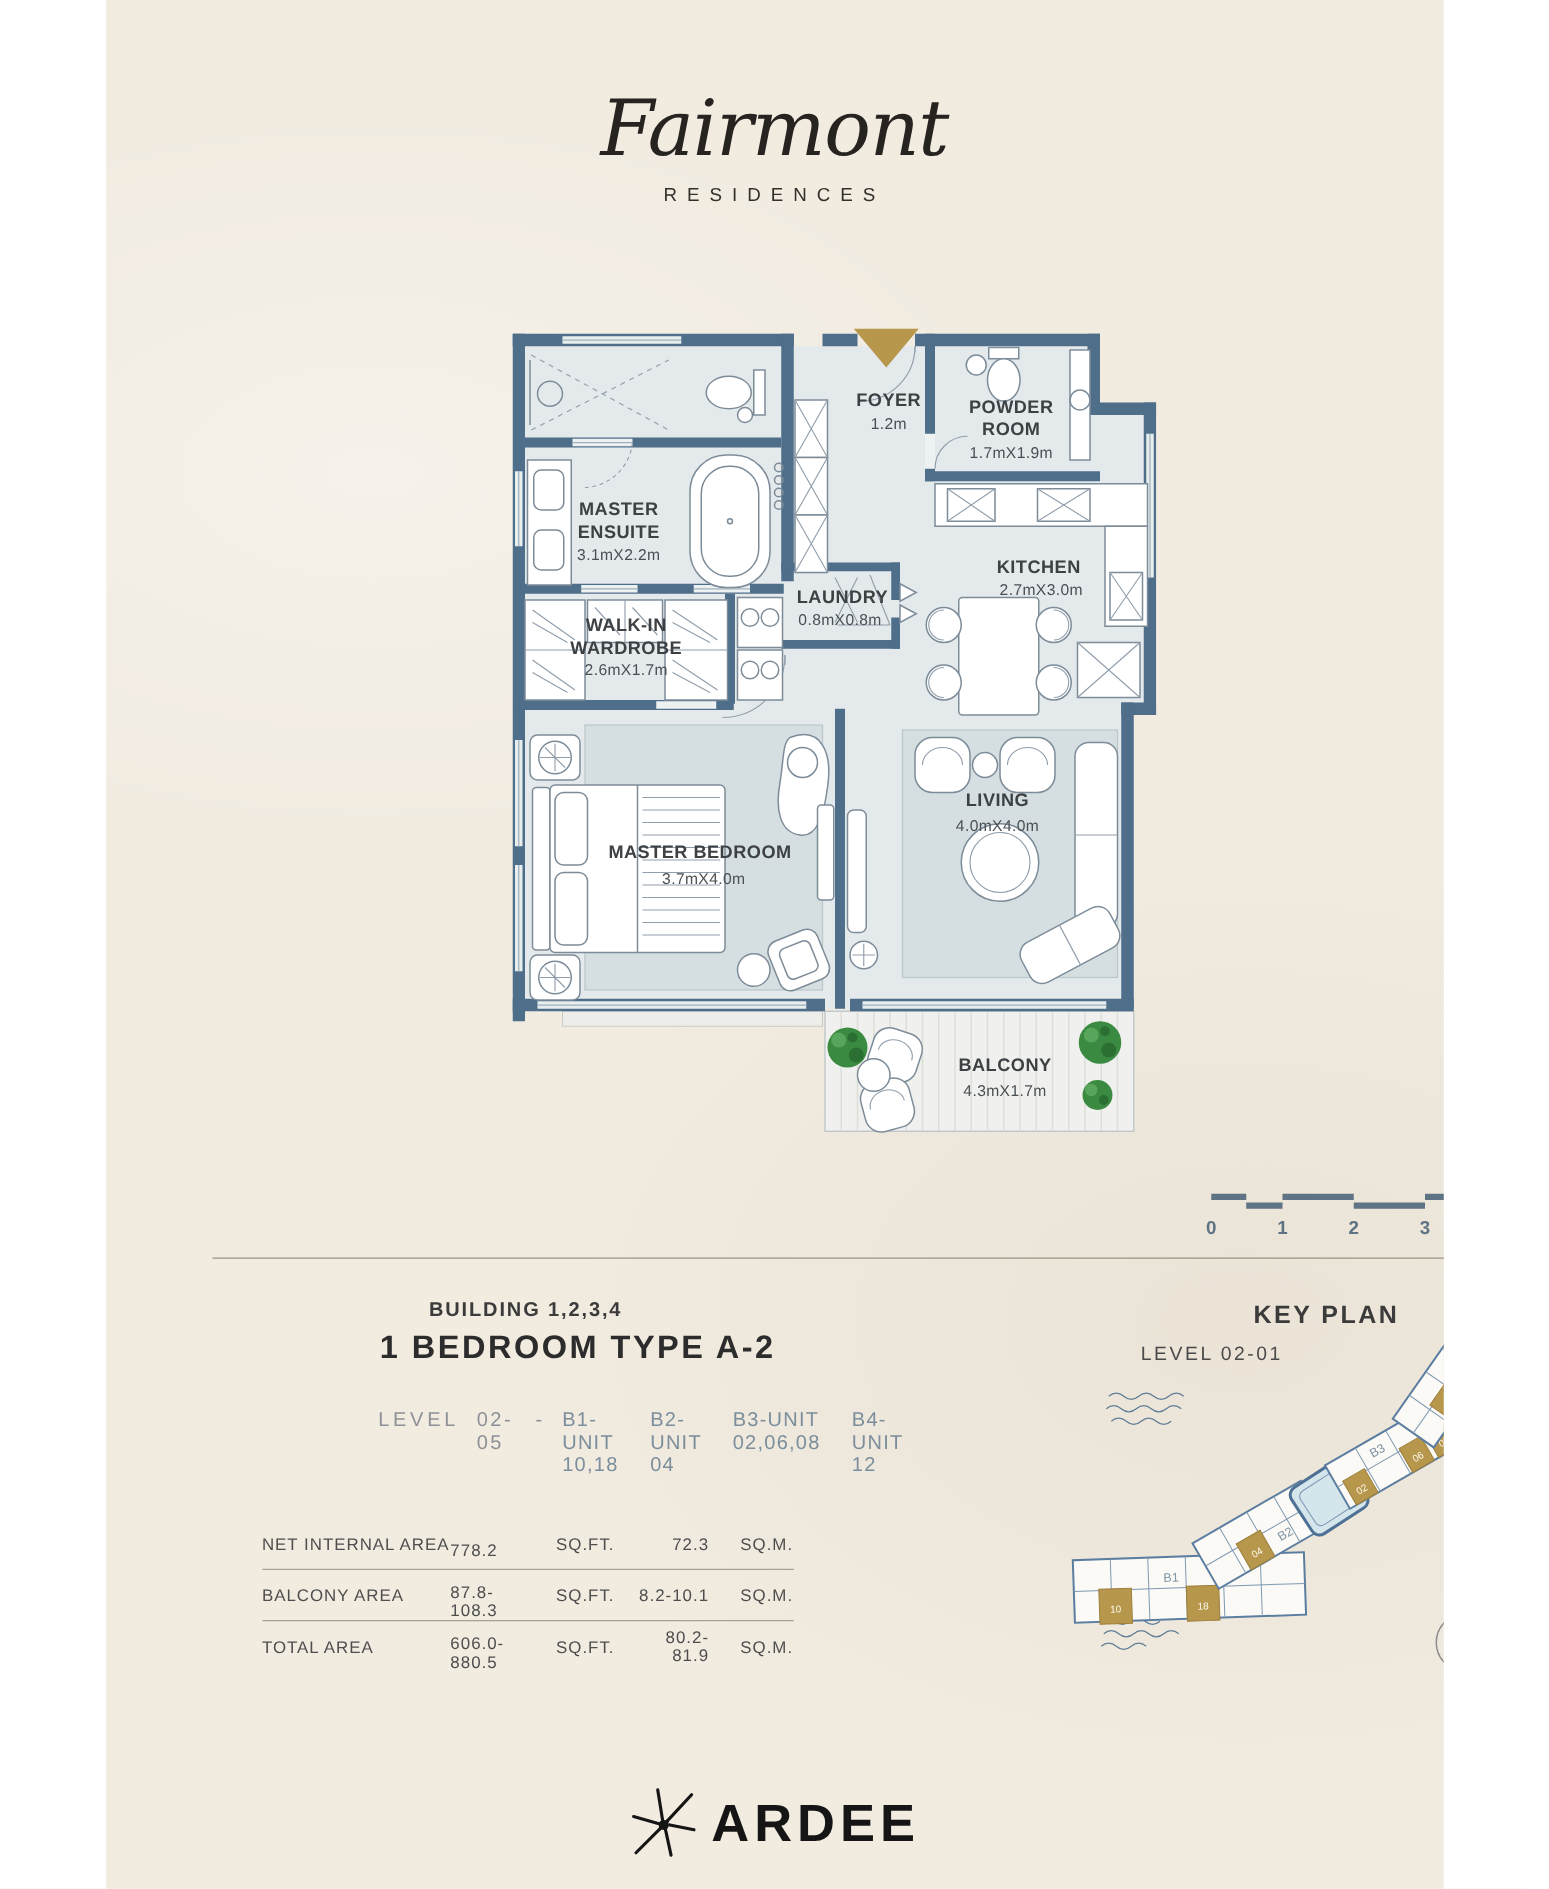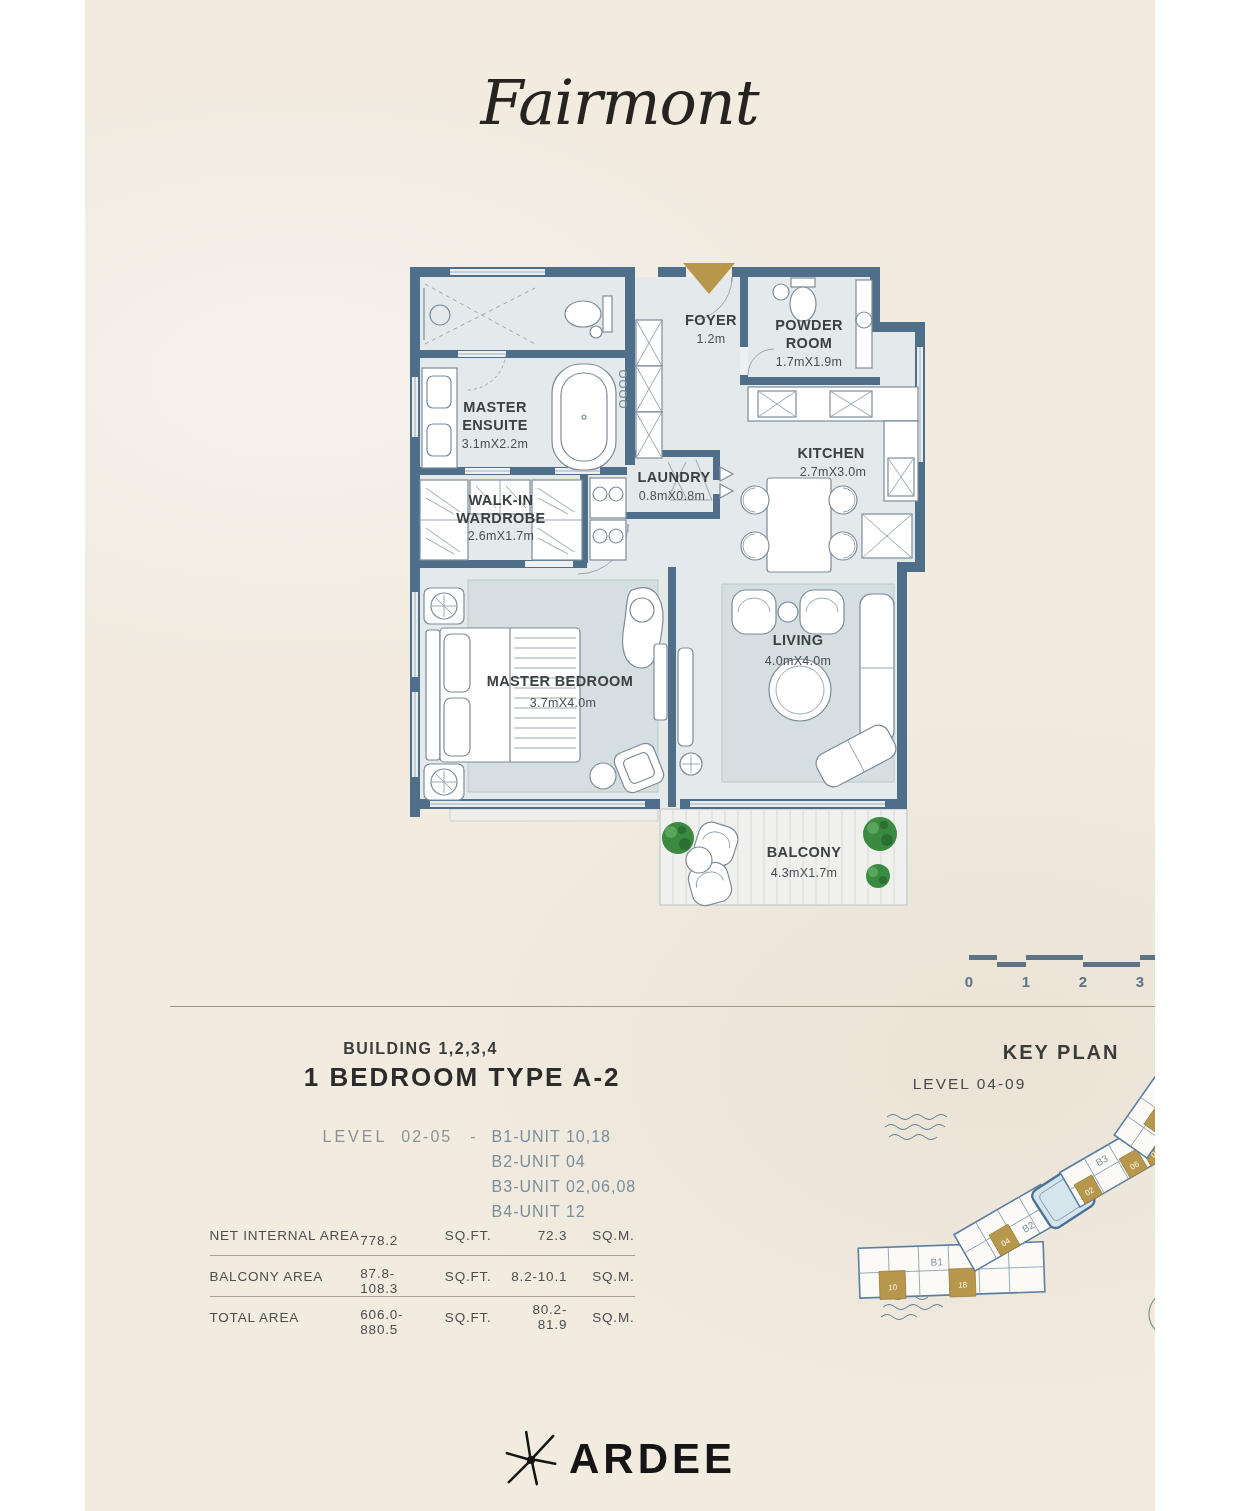--- a/index.html
+++ b/index.html
@@ -12,25 +12,25 @@
   
   .brand{left:0;right:0;top:72px;text-align:center;color:#262320;}
   .brand .script{font-family:"DejaVu Serif",serif;font-style:italic;font-size:62px;line-height:1;letter-spacing:-1px;}
   .brand .sub1{margin-top:14px;font-size:15px;letter-spacing:8px;color:#33302b;}
   .brand .sub2{margin-top:6px;font-size:14px;letter-spacing:6px;color:#33302b;}
   
   .divider{left:85px;top:1006px;width:1070px;height:1px;background:#9b9484;}
   
   .info-build{left:136px;top:1040px;width:400px;text-align:center;font-size:16px;font-weight:600;letter-spacing:1.5px;color:#3b3b3b;}
   .info-type{left:136px;top:1062px;width:400px;text-align:right;font-size:26px;font-weight:700;letter-spacing:2px;color:#2c2c2c;}
-  .level-row{left:218px;top:1128px;width:420px;display:flex;align-items:flex-start;font-size:16px;margin-left:20px;}
+  .level-row{left:218px;top:1128px;width:420px;display:flex;align-items:flex-start;font-size:16px;}
   .level-label{color:#8d9296;letter-spacing:3px;margin-right:14px;}
   .level-value{color:#8d9296;letter-spacing:2px;margin-right:18px;}
   .level-dash{color:#8d9296;margin-right:16px;}
-  .unit-list{display:flex;flex-direction:column;gap:7px;color:#7c8e9c;letter-spacing:1px;}
+  .unit-list{display:flex;flex-direction:row;gap:25px;color:#7c8e9c;letter-spacing:1px;}
   
   .area-table{left:125px;top:1215px;width:425px;font-size:13.5px;color:#4e4e4e;letter-spacing:.8px;}
   .area-row{position:relative;height:40px;display:flex;align-items:center;}
   .area-label{width:170px;}
   .area-v1{width:75px;margin-top:10px;}
   .area-u1{width:68px;padding-left:18px;}
   .area-v2{width:70px;text-align:right;}
   .area-u2{padding-left:25px;}
   .area-sep{height:1px;background:#8d887e;opacity:.75;}
   
@@ -46,20 +46,21 @@
   .thinw{stroke:#7d8c99;stroke-width:1.2;fill:#ffffff;}
   .hatch{stroke:#909eab;stroke-width:.9;fill:none;}
 </style>
 </head>
 <body>
 
 <div class="page">
 
   <div class="abs brand">
     <div class="script">Fairmont</div>
+    <div class="sub1">RESIDENCES</div>
   </div>
 
   <svg class="abs" style="left:325px;top:262px" width="515" height="650" viewBox="0 0 515 650">
 
     <path d="M5,15 H465 V70 H515 V310 H492 V545 H5 Z" fill="#e4e9eb"></path>
 
     <g>
       <rect x="250" y="547" width="247" height="96" fill="#f0f1ee" stroke="#b9c2c8" stroke-width="1"></rect>
       <g stroke="#dcded8" stroke-width="1.2">
         <path d="M263,548V642M276,548V642M289,548V642M302,548V642M315,548V642M328,548V642M341,548V642M354,548V642M367,548V642M380,548V642M393,548V642M406,548V642M419,548V642M432,548V642M445,548V642M458,548V642M471,548V642M484,548V642"></path>
@@ -363,21 +364,21 @@
     <div class="area-row">
       <span class="area-label">TOTAL AREA</span>
       <span class="area-v1">606.0-880.5</span>
       <span class="area-u1">SQ.FT.</span>
       <span class="area-v2">80.2-81.9</span>
       <span class="area-u2">SQ.M.</span>
     </div>
   </div>
 
   <div class="abs kp-title">KEY PLAN</div>
-  <div class="abs kp-level">LEVEL 04-09</div>
+  <div class="abs kp-level">LEVEL 02-01</div>
 
   <svg class="abs" style="left:760px;top:1055px" width="435" height="300" viewBox="0 0 435 300">
 
     <g stroke="#5f7d96" stroke-width="1" fill="none">
       <path d="M42,62 q6,-5 12,0 t12,0 t12,0 t12,0 t12,0"></path>
       <path d="M40,72 q6,-5 12,0 t12,0 t12,0 t12,0 t12,0"></path>
       <path d="M44,82 q6,-5 12,0 t12,0 t12,0 t12,0"></path>
       <path d="M35,242 q6,-5 12,0 t12,0 t12,0 t12,0"></path>
       <path d="M38,252 q6,-5 12,0 t12,0 t12,0 t12,0 t12,0"></path>
       <path d="M36,262 q6,-5 12,0 t12,0 t12,0"></path>

